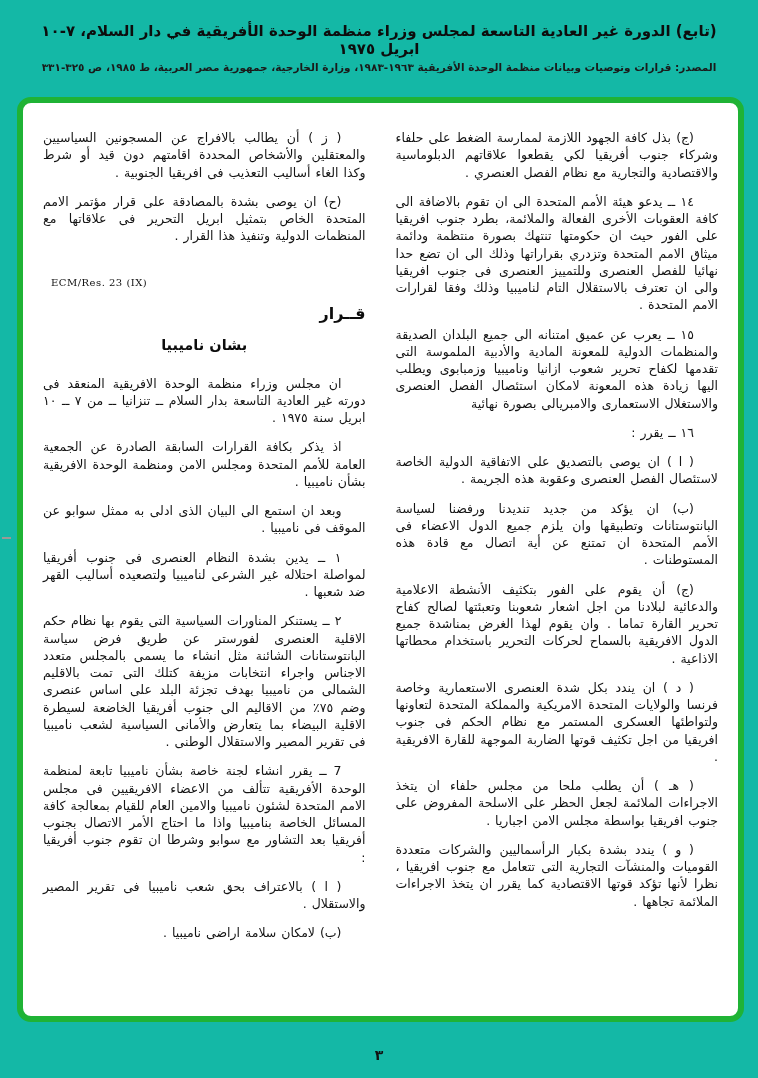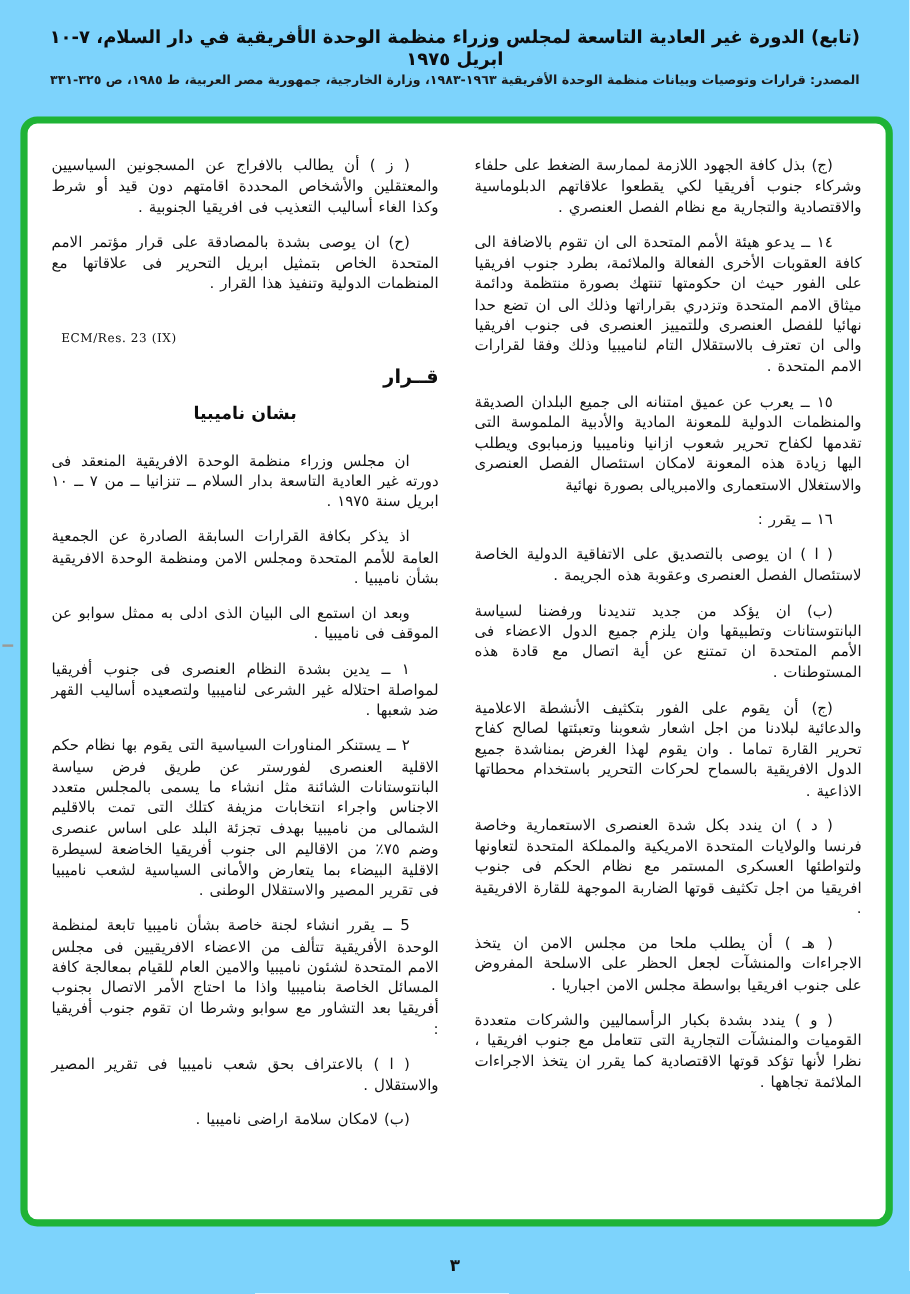--- a/index.html
+++ b/index.html
@@ -5,21 +5,21 @@
   html, body {
     margin: 0;
     padding: 0;
     background: #ffffff;
     font-family: "DejaVu Sans", sans-serif;
   }
   .page {
     position: relative;
     width: 758px;
     height: 1078px;
-    background: #7dd3fc;
+    background: #14b8a6;
     direction: rtl;
     overflow: hidden;
   }
   
   .page-header {
     padding-top: 22px;
     text-align: center;
     color: #0d0d0d;
   }
   .h-title {
@@ -129,21 +129,21 @@
       <section class="col">
         <div>
             <p class="para">(ج) بذل كافة الجهود اللازمة لممارسة الضغط على حلفاء وشركاء جنوب أفريقيا لكي يقطعوا علاقاتهم الدبلوماسية والاقتصادية والتجارية مع نظام الفصل العنصري .</p>
             <p class="para">١٤ ــ يدعو هيئة الأمم المتحدة الى ان تقوم بالاضافة الى كافة العقوبات الأخرى الفعالة والملائمة، بطرد جنوب افريقيا على الفور حيث ان حكومتها تنتهك بصورة منتظمة ودائمة ميثاق الامم المتحدة وتزدري بقراراتها وذلك الى ان تضع حدا نهائيا للفصل العنصرى وللتمييز العنصرى فى جنوب افريقيا والى ان تعترف بالاستقلال التام لناميبيا وذلك وفقا لقرارات الامم المتحدة .</p>
             <p class="para">١٥ ــ يعرب عن عميق امتنانه الى جميع البلدان الصديقة والمنظمات الدولية للمعونة المادية والأدبية الملموسة التى تقدمها لكفاح تحرير شعوب ازانيا وناميبيا وزمبابوى ويطلب اليها زيادة هذه المعونة لامكان استئصال الفصل العنصرى والاستغلال الاستعمارى والامبريالى بصورة نهائية</p>
             <p class="para">١٦ ــ يقرر :</p>
             <p class="para">( ا ) ان يوصى بالتصديق على الاتفاقية الدولية الخاصة لاستئصال الفصل العنصرى وعقوبة هذه الجريمة .</p>
             <p class="para">(ب) ان يؤكد من جديد تنديدنا ورفضنا لسياسة البانتوستانات وتطبيقها وان يلزم جميع الدول الاعضاء فى الأمم المتحدة ان تمتنع عن أية اتصال مع قادة هذه المستوطنات .</p>
             <p class="para">(ج) أن يقوم على الفور بتكثيف الأنشطة الاعلامية والدعائية لبلادنا من اجل اشعار شعوبنا وتعبئتها لصالح كفاح تحرير القارة تماما . وان يقوم لهذا الغرض بمناشدة جميع الدول الافريقية بالسماح لحركات التحرير باستخدام محطاتها الاذاعية .</p>
             <p class="para">( د ) ان يندد بكل شدة العنصرى الاستعمارية وخاصة فرنسا والولايات المتحدة الامريكية والمملكة المتحدة لتعاونها ولتواطئها العسكرى المستمر مع نظام الحكم فى جنوب افريقيا من اجل تكثيف قوتها الضاربة الموجهة للقارة الافريقية .</p>
-            <p class="para">( هـ ) أن يطلب ملحا من مجلس الامن ان يتخذ الاجراءات والمنشآت لجعل الحظر على الاسلحة المفروض على جنوب افريقيا بواسطة مجلس الامن اجباريا .</p>
+            <p class="para">( هـ ) أن يطلب ملحا من مجلس حلفاء ان يتخذ الاجراءات الملائمة لجعل الحظر على الاسلحة المفروض على جنوب افريقيا بواسطة مجلس الامن اجباريا .</p>
             <p class="para">( و ) يندد بشدة بكبار الرأسماليين والشركات متعددة القوميات والمنشآت التجارية التى تتعامل مع جنوب افريقيا ، نظرا لأنها تؤكد قوتها الاقتصادية كما يقرر ان يتخذ الاجراءات الملائمة تجاهها .</p>
           </div>
       </section>
 
       <section class="col">
         <div>
             <p class="para">( ز ) أن يطالب بالافراج عن المسجونين السياسيين والمعتقلين والأشخاص المحددة اقامتهم دون قيد أو شرط وكذا الغاء أساليب التعذيب فى افريقيا الجنوبية .</p>
             <p class="para">(ح) ان يوصى بشدة بالمصادقة على قرار مؤتمر الامم المتحدة الخاص بتمثيل ابريل التحرير فى علاقاتها مع المنظمات الدولية وتنفيذ هذا القرار .</p>
           </div>
 
@@ -152,21 +152,21 @@
         <h2 class="res-title">قــرار</h2>
 
         <h3 class="res-subtitle">بشان ناميبيا</h3>
 
         <div>
             <p class="para">ان مجلس وزراء منظمة الوحدة الافريقية المنعقد فى دورته غير العادية التاسعة بدار السلام ــ تنزانيا ــ من ٧ ــ ١٠ ابريل سنة ١٩٧٥ .</p>
             <p class="para">اذ يذكر بكافة القرارات السابقة الصادرة عن الجمعية العامة للأمم المتحدة ومجلس الامن ومنظمة الوحدة الافريقية بشأن ناميبيا .</p>
             <p class="para">وبعد ان استمع الى البيان الذى ادلى به ممثل سوابو عن الموقف فى ناميبيا .</p>
             <p class="para">١ ــ يدين بشدة النظام العنصرى فى جنوب أفريقيا لمواصلة احتلاله غير الشرعى لناميبيا ولتصعيده أساليب القهر ضد شعبها .</p>
             <p class="para">٢ ــ يستنكر المناورات السياسية التى يقوم بها نظام حكم الاقلية العنصرى لفورستر عن طريق فرض سياسة البانتوستانات الشائنة مثل انشاء ما يسمى بالمجلس متعدد الاجناس واجراء انتخابات مزيفة كتلك التى تمت بالاقليم الشمالى من ناميبيا بهدف تجزئة البلد على اساس عنصرى وضم ٧٥٪ من الاقاليم الى جنوب أفريقيا الخاضعة لسيطرة الاقلية البيضاء بما يتعارض والأمانى السياسية لشعب ناميبيا فى تقرير المصير والاستقلال الوطنى .</p>
-            <p class="para">5 ــ يقرر انشاء لجنة خاصة بشأن ناميبيا تابعة لمنظمة الوحدة الأفريقية تتألف من الاعضاء الافريقيين فى مجلس الامم المتحدة لشئون ناميبيا والامين العام للقيام بمعالجة كافة المسائل الخاصة بناميبيا واذا ما احتاج الأمر الاتصال بجنوب أفريقيا بعد التشاور مع سوابو وشرطا ان تقوم جنوب أفريقيا :</p>
+            <p class="para">7 ــ يقرر انشاء لجنة خاصة بشأن ناميبيا تابعة لمنظمة الوحدة الأفريقية تتألف من الاعضاء الافريقيين فى مجلس الامم المتحدة لشئون ناميبيا والامين العام للقيام بمعالجة كافة المسائل الخاصة بناميبيا واذا ما احتاج الأمر الاتصال بجنوب أفريقيا بعد التشاور مع سوابو وشرطا ان تقوم جنوب أفريقيا :</p>
             <p class="para">( ا ) بالاعتراف بحق شعب ناميبيا فى تقرير المصير والاستقلال .</p>
             <p class="para">(ب) لامكان سلامة اراضى ناميبيا .</p>
           </div>
       </section>
 
     </div>
   </div>
 
   <div class="margin-mark"></div>
 

